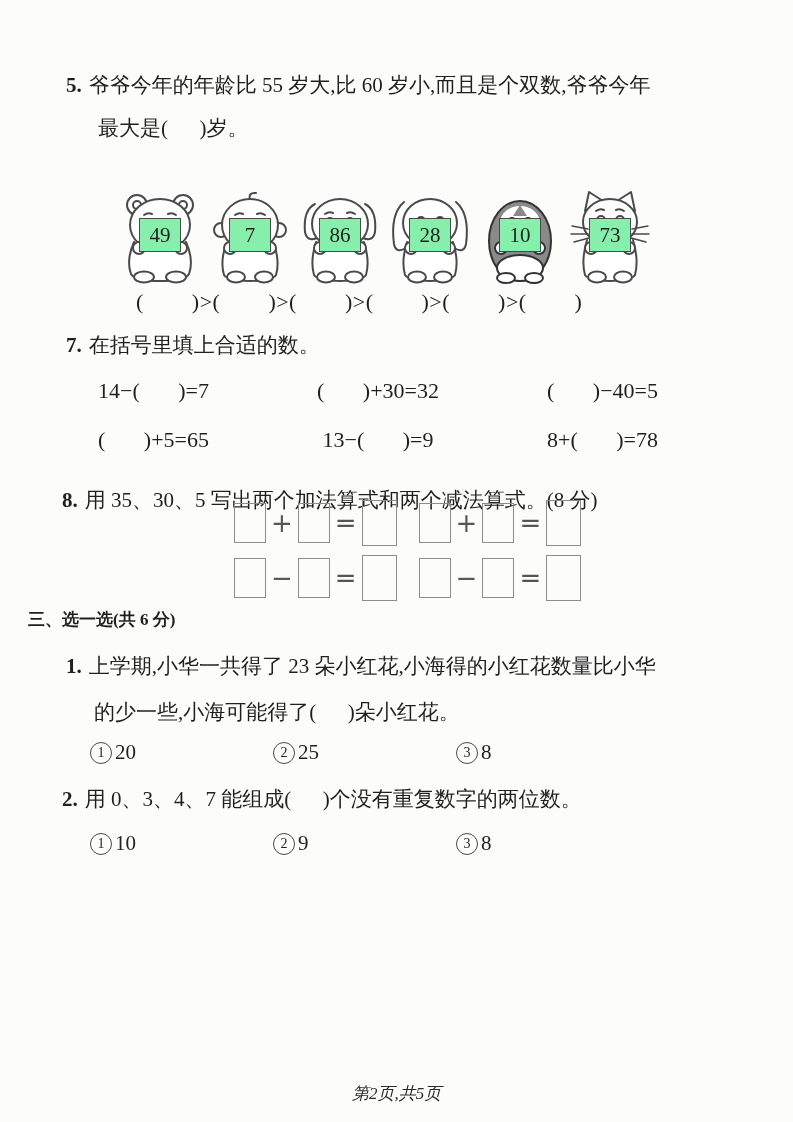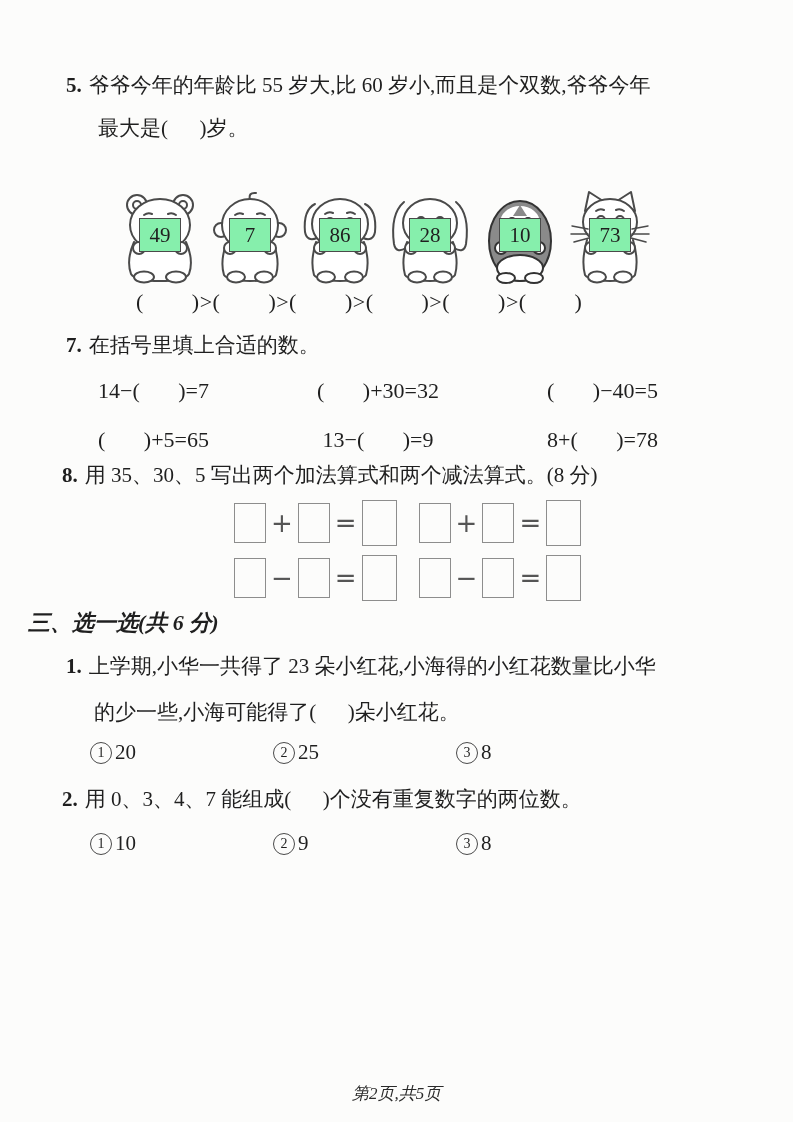--- a/index.html
+++ b/index.html
@@ -29,21 +29,21 @@
   .ordering{left:136px;top:289px;font-size:22px;letter-spacing:.5px;}
   
   .eqrow{left:98px;top:0;width:560px;display:flex;justify-content:space-between;font-size:22px;}
   
   .boxrow{left:234px;display:flex;gap:22px;align-items:center;}
   .beq{display:flex;align-items:center;}
   .bx{display:inline-block;width:30px;height:38px;border:1.3px solid #8d8d8d;background:transparent;}
   .bx.res{width:33px;height:44px;}
   .bop{font-size:26px;color:#555;margin:0 5px;font-family:"DejaVu Sans",sans-serif;}
   
-  .sect{font-size:22px;font-weight:bold;font-style:italic;}
+  .sect{font-size:17px;font-weight:bold;}
   
   .optrow{left:90px;display:flex;font-size:21px;}
   .opt{width:183px;display:flex;align-items:center;}
   .circ{
     display:inline-flex;align-items:center;justify-content:center;
     width:20px;height:20px;border:1.4px solid #4a4a4a;border-radius:50%;
     font-size:14px;margin-right:3px;flex:0 0 auto;
   }
   
   .figwrap{left:0;top:905px;width:793px;height:135px;}
@@ -212,21 +212,21 @@
     <span class="t">14−(       )=7</span>
     <span class="t">(       )+30=32</span>
     <span class="t">(       )−40=5</span>
   </div>
   <div class="abs eqrow" style="top:427px;">
     <span class="t">(       )+5=65</span>
     <span class="t">13−(       )=9</span>
     <span class="t">8+(       )=78</span>
   </div>
 
-  <div class="abs qline" style="left:62px;top:462px;">
+  <div class="abs qline" style="left:62px;top:487px;">
     <span class="qnum">8.</span><span class="t">用 35、30、5 写出两个加法算式和两个减法算式。(8 分)</span>
   </div>
   <div class="abs boxrow" style="top:500px;">
     <span class="beq">
       <span class="bx"></span>
       <span class="bop">+</span>
       <span class="bx"></span>
       <span class="bop">=</span>
       <span class="bx res"></span>
     </span>

